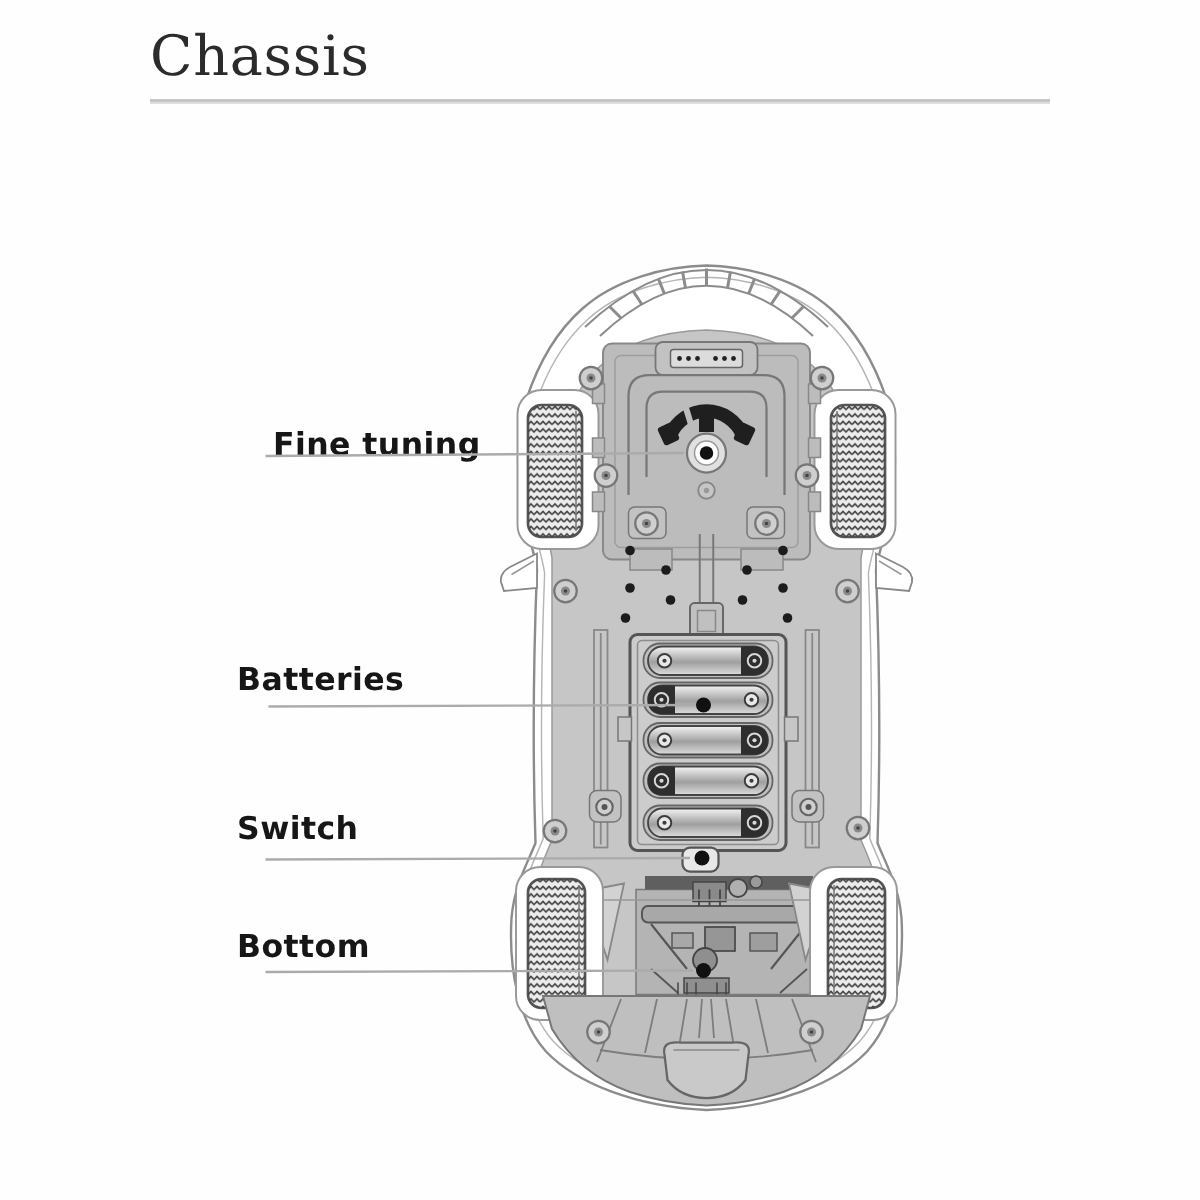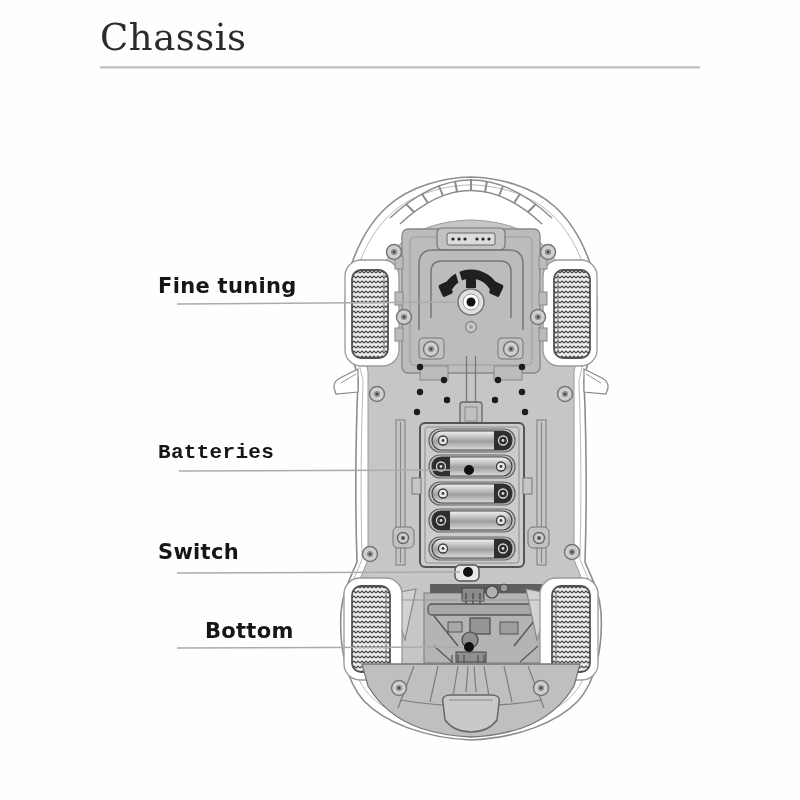--- a/index.html
+++ b/index.html
@@ -14,24 +14,24 @@
     font-size:37px;color:#2b2b2b;letter-spacing:0.5px;
   }
   .title-rule{
     position:absolute;left:100px;top:66px;width:600px;height:2px;
     background:#c6c6c6;border-bottom:1px solid #dedede;
   }
   .diagram-label{
     position:absolute;left:158px;
     font-size:21px;font-weight:bold;color:#161616;letter-spacing:0.3px;
   }
-  #lbl-fine-tuning{top:274px;}
-  #lbl-batteries{top:441px;font-family:Liberation Mono, monospace;}
+  #lbl-fine-tuning{top:284px;margin-left:24px;}
+  #lbl-batteries{top:441px;}
   #lbl-switch{top:540px;text-align:center;}
-  #lbl-bottom{top:619px;margin-left:47px;}
+  #lbl-bottom{top:619px;}
   svg{position:absolute;left:0;top:0;}
 </style>
 </head>
 <body>
 
 <div class="page-title">Chassis</div>
 <div class="title-rule"></div>
 
 <div class="diagram-label" id="lbl-fine-tuning">Fine tuning</div>
 <div class="diagram-label" id="lbl-batteries">Batteries</div>

